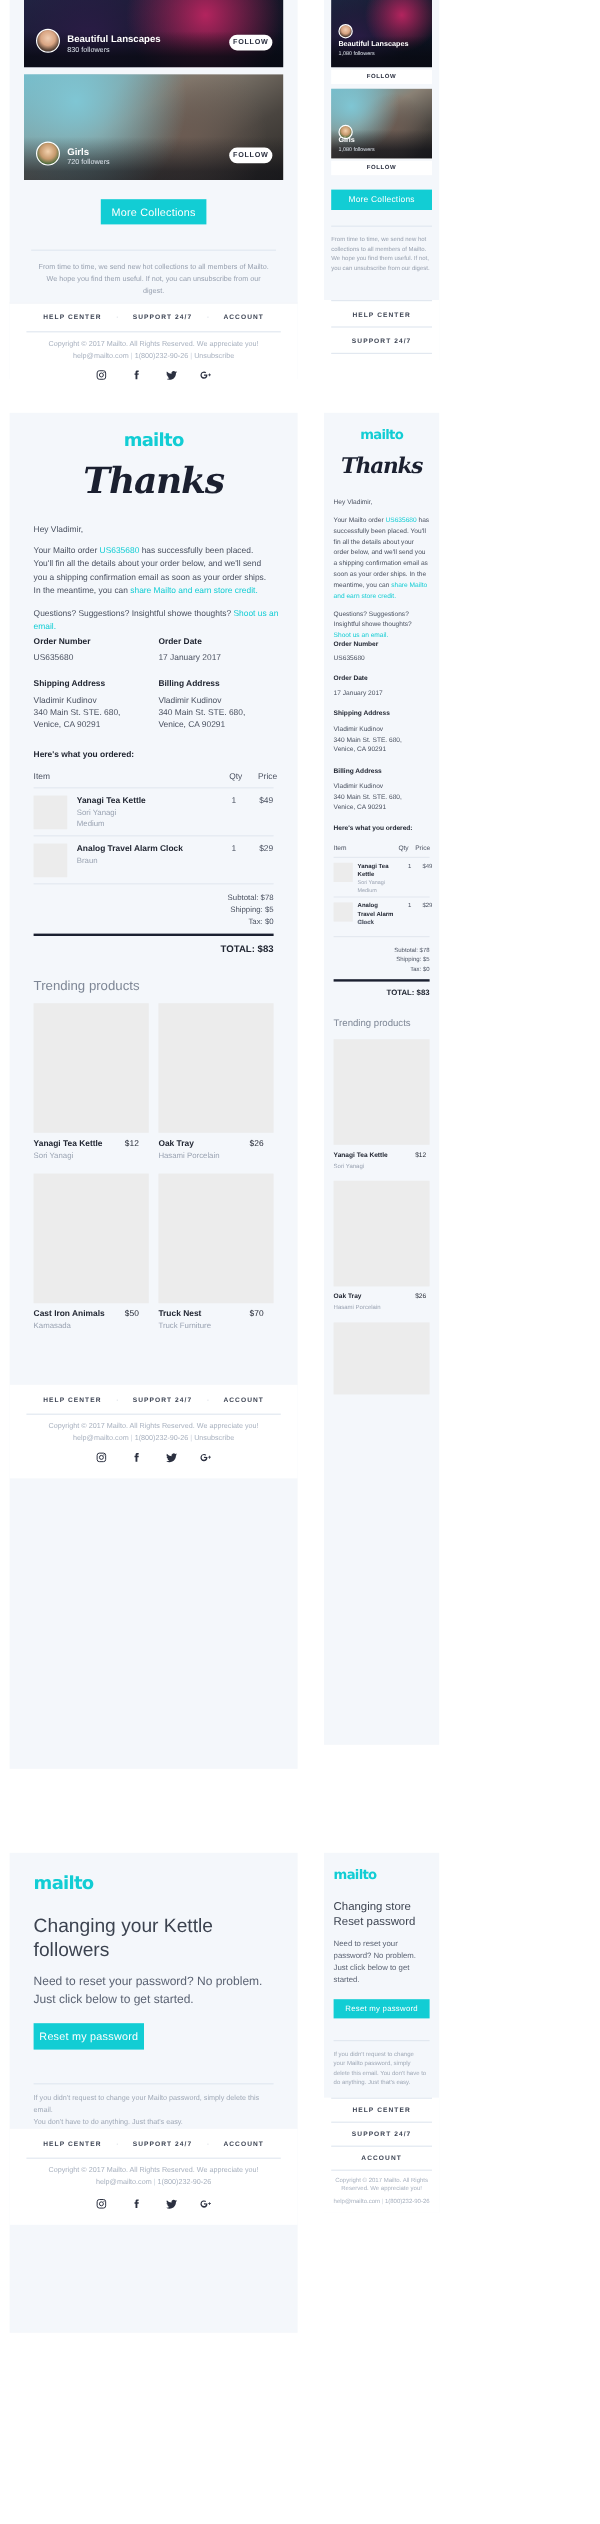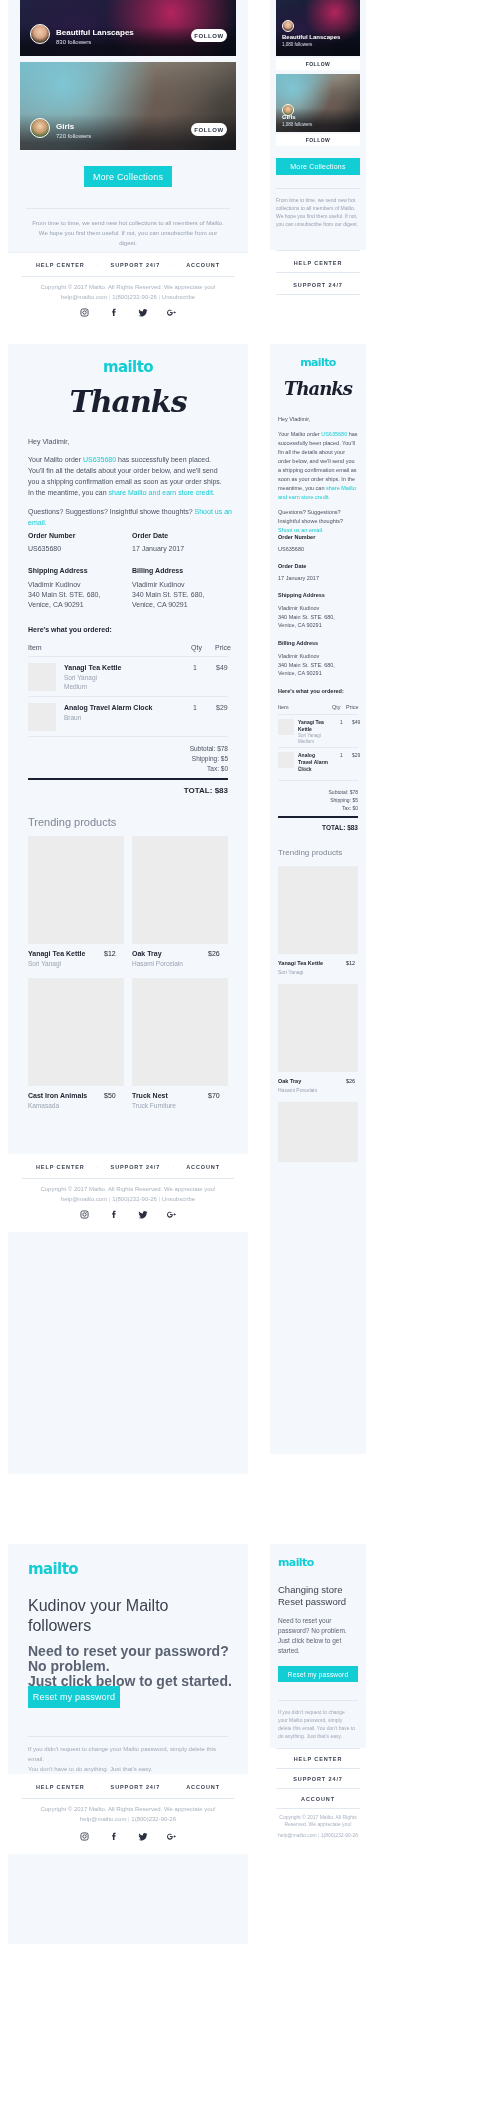--- a/index.html
+++ b/index.html
@@ -477,25 +477,25 @@
     <div class="prod-thumb img-bird" style="left:8px;top:758px;width:80px;height:60px;"></div>
   </div>
 </div>
 
 <div class="section" style="height:560px;border-top:4px solid #ffffff;">
 
   <div class="panel-bg" style="position:absolute;left:8px;top:10px;width:240px;height:400px;">
     <div class="logo" style="position:absolute;left:20px;top:16px;font-size:15px;">mailto</div>
 
     <div style="position:absolute;left:20px;top:52px;width:200px;font-size:16px;line-height:20px;color:#3c4350;">
-      <div>Kudinov your Mailto</div>
+      <div>Changing your Kettle</div>
       <div>followers</div>
     </div>
 
-    <div style="position:absolute;left:20px;top:100px;width:205px;font-size:14px;line-height:15px;color:#5b6373;font-weight:bold;">
+    <div style="position:absolute;left:20px;top:100px;width:205px;font-size:10px;line-height:15px;color:#5b6373;">
       <div>Need to reset your password? No problem.</div>
       <div>Just click below to get started.</div>
     </div>
 
     <div class="btn-teal" style="position:absolute;left:20px;top:142px;width:92px;height:22px;">Reset my password</div>
 
     <div class="divider" style="position:absolute;left:20px;top:192px;width:200px;"></div>
 
     <div style="position:absolute;left:20px;top:200px;width:205px;font-size:6px;line-height:10px;color:#a0a9b7;">
       <div>If you didn't request to change your Mailto password, simply delete this email.</div>

